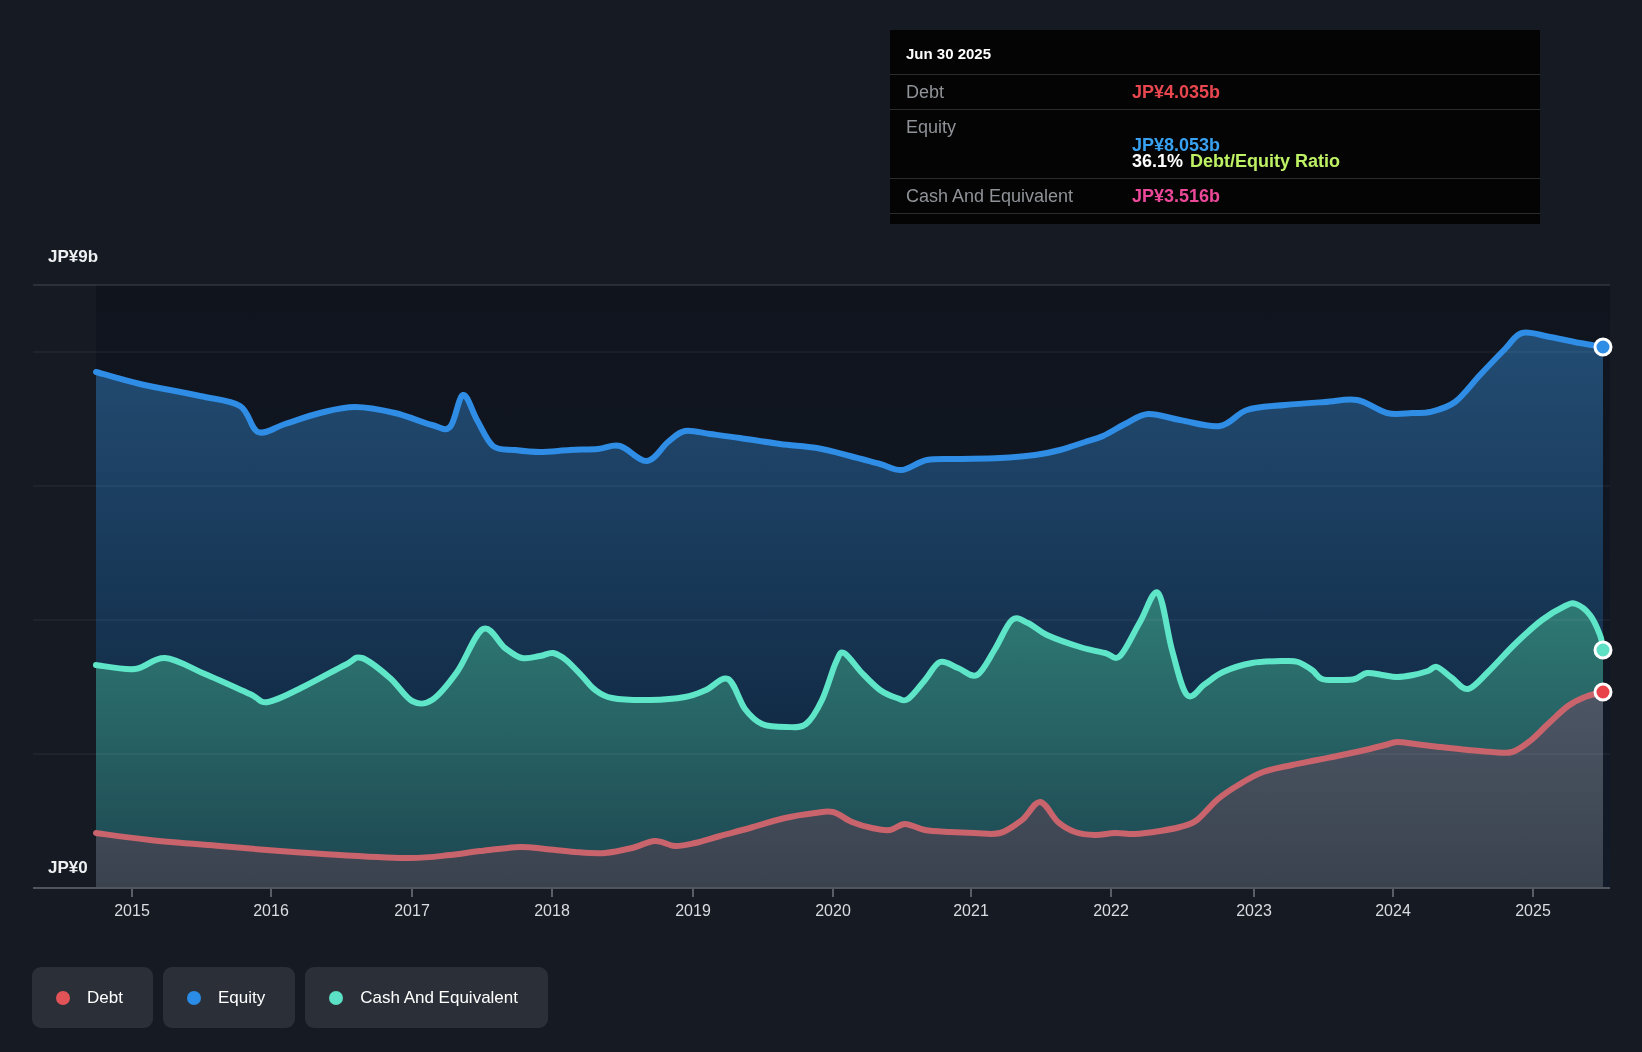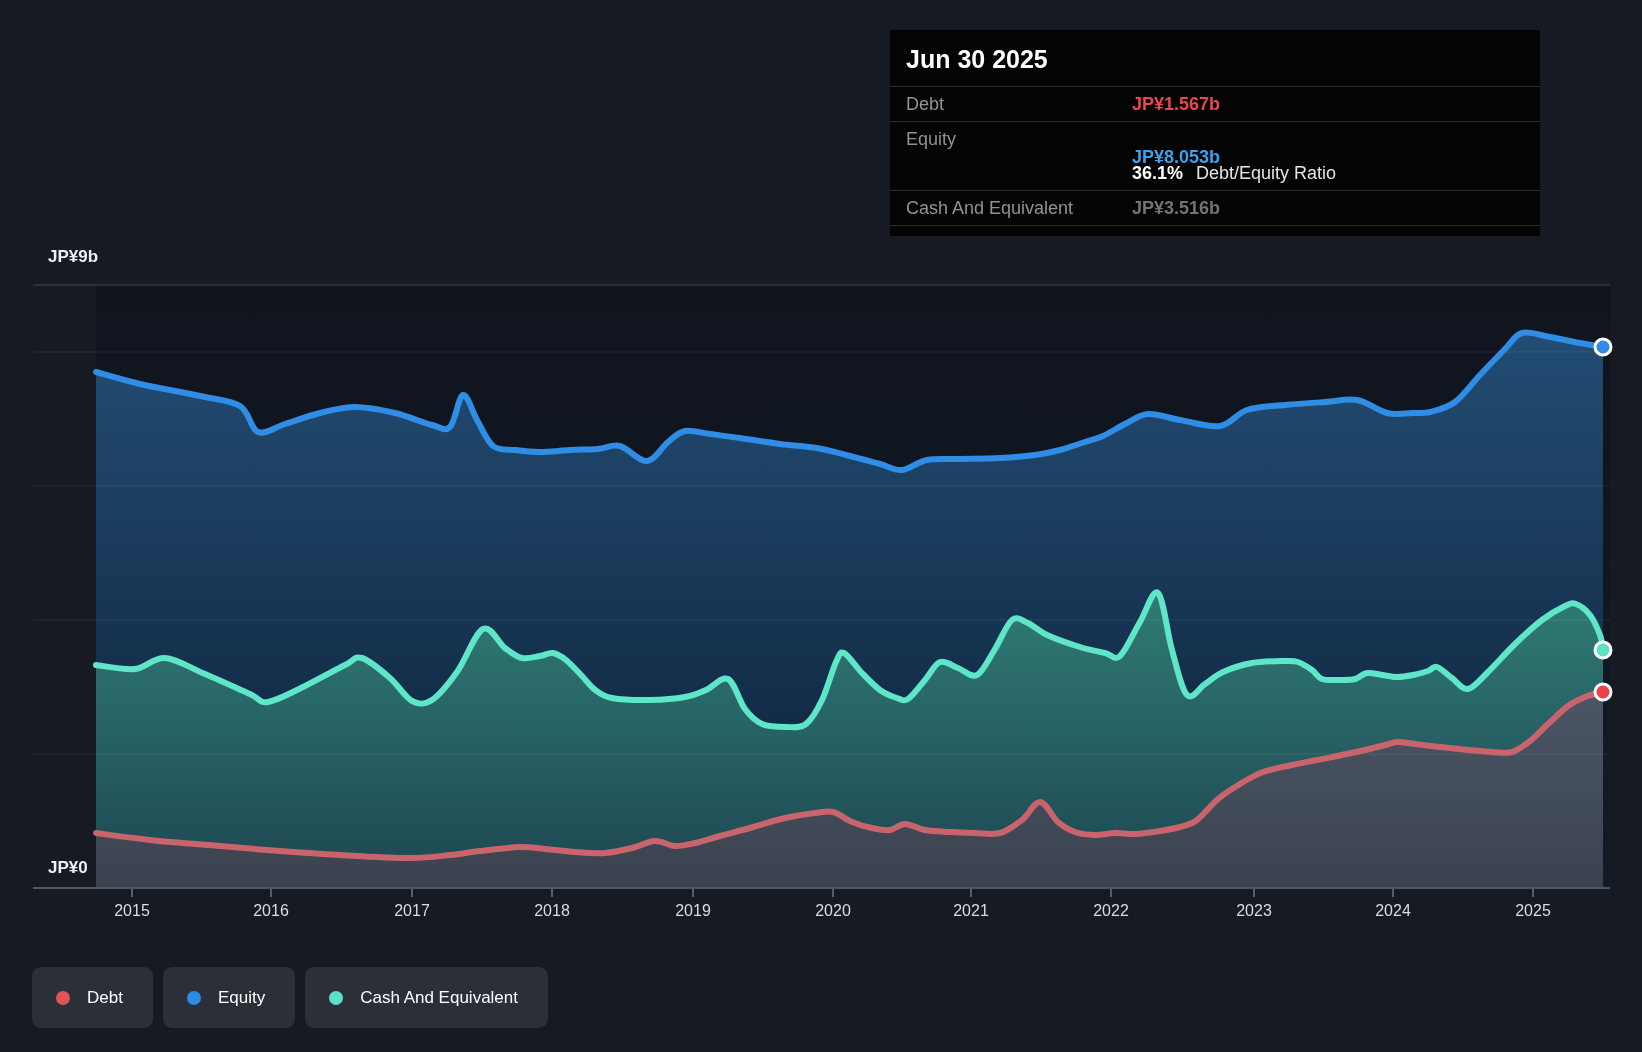--- a/index.html
+++ b/index.html
@@ -2,32 +2,32 @@
 <html><head>
 <meta charset="utf-8">
 <style>
   html,body{margin:0;padding:0;background:#161b23;width:1642px;height:1052px;overflow:hidden;
             font-family:"Liberation Sans",sans-serif;-webkit-font-smoothing:antialiased;}
   .stage{position:relative;width:1642px;height:1052px;background:#161b23;}
   svg{position:absolute;left:0;top:0;}
   
   .tooltip{position:absolute;left:890px;top:30px;width:650px;background:#040404;color:#fff;
            box-sizing:border-box;padding:13px 0 10px 0;}
-  .tt-title{font-size:25px;font-weight:700;padding:2px 16px 12px 16px;color:#ffffff;}
+  .tt-title{font-size:15px;font-weight:700;padding:2px 16px 12px 16px;color:#ffffff;}
   .tt-row{display:flex;align-items:center;height:34px;border-top:1px solid #2a2b2c;
           font-size:18px;padding:0 16px;}
   .tt-row.no-sep{border-top:none;}
   .tt-row.last{border-bottom:1px solid #2a2b2c;}
   .tt-label{width:226px;flex:none;color:#8f9398;}
   .tt-value{font-weight:700;}
   .tt-value.debt{color:#e8474f;}
   .tt-value.equity{color:#38a1f0;margin-top:36px;}
-  .tt-value.cash{color:#737373;}
+  .tt-value.cash{color:#ec4899;}
   .tt-ratio-num{font-weight:700;color:#ffffff;text-align:center;}
-  .tt-ratio-label{color:#e5e5e5;font-weight:400;margin-left:13px;}
+  .tt-ratio-label{color:#bef264;font-weight:700;margin-left:7px;}
   
   .legend{position:absolute;left:32px;top:967px;display:flex;gap:10px;}
   .legend-btn{display:flex;align-items:center;background:#2b3038;border:none;border-radius:9px;
               height:61px;padding:0 30px 0 24px;cursor:pointer;}
   .legend-dot{width:14px;height:14px;border-radius:50%;margin-right:17px;flex:none;}
   .legend-label{color:#ffffff;font-size:17px;white-space:nowrap;}
 </style>
 </head>
 <body>
 
@@ -91,21 +91,21 @@
       <text x="48" y="873" fill="#eef0f2" font-size="17" font-weight="700">JP¥0</text>
       <circle cx="1603" cy="347" r="8" fill="#2f8de5" stroke="#ffffff" stroke-width="3"></circle>
       <circle cx="1603" cy="650" r="8" fill="#5ee0c5" stroke="#ffffff" stroke-width="3"></circle>
       <circle cx="1603" cy="692" r="8" fill="#e8434b" stroke="#ffffff" stroke-width="3"></circle>
     </svg>
 
   <div class="tooltip">
     <div class="tt-title">Jun 30 2025</div>
     <div class="tt-row">
       <span class="tt-label">Debt</span>
-      <span class="tt-value debt">JP¥1.567b</span>
+      <span class="tt-value debt">JP¥4.035b</span>
     </div>
     <div class="tt-row">
       <span class="tt-label">Equity</span>
       <span class="tt-value equity">JP¥8.053b</span>
     </div>
     <div class="tt-row no-sep">
       <span class="tt-label"></span>
       <span>
         <span class="tt-ratio-num">36.1%</span><span class="tt-ratio-label">Debt/Equity Ratio</span>
       </span>

